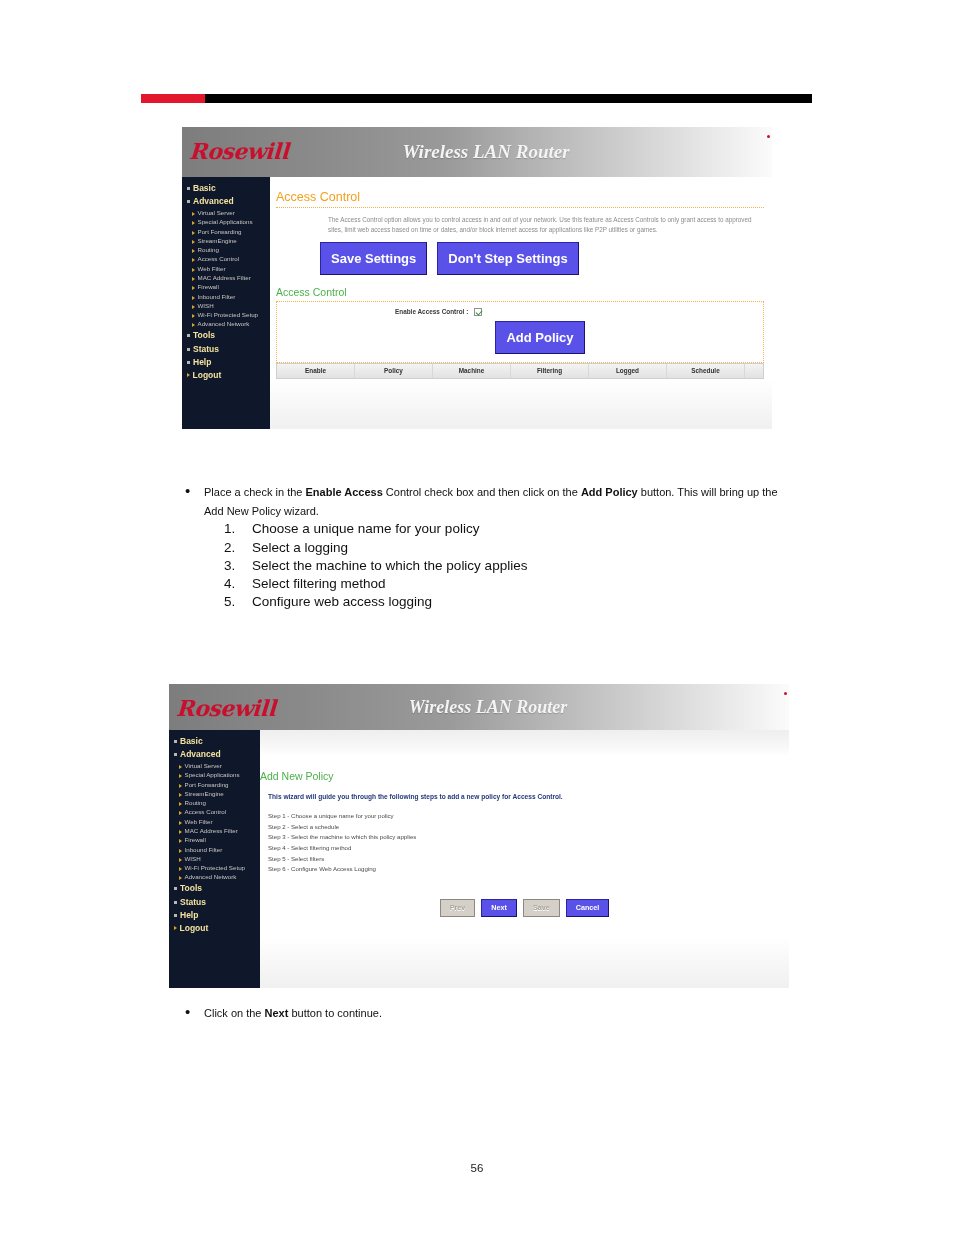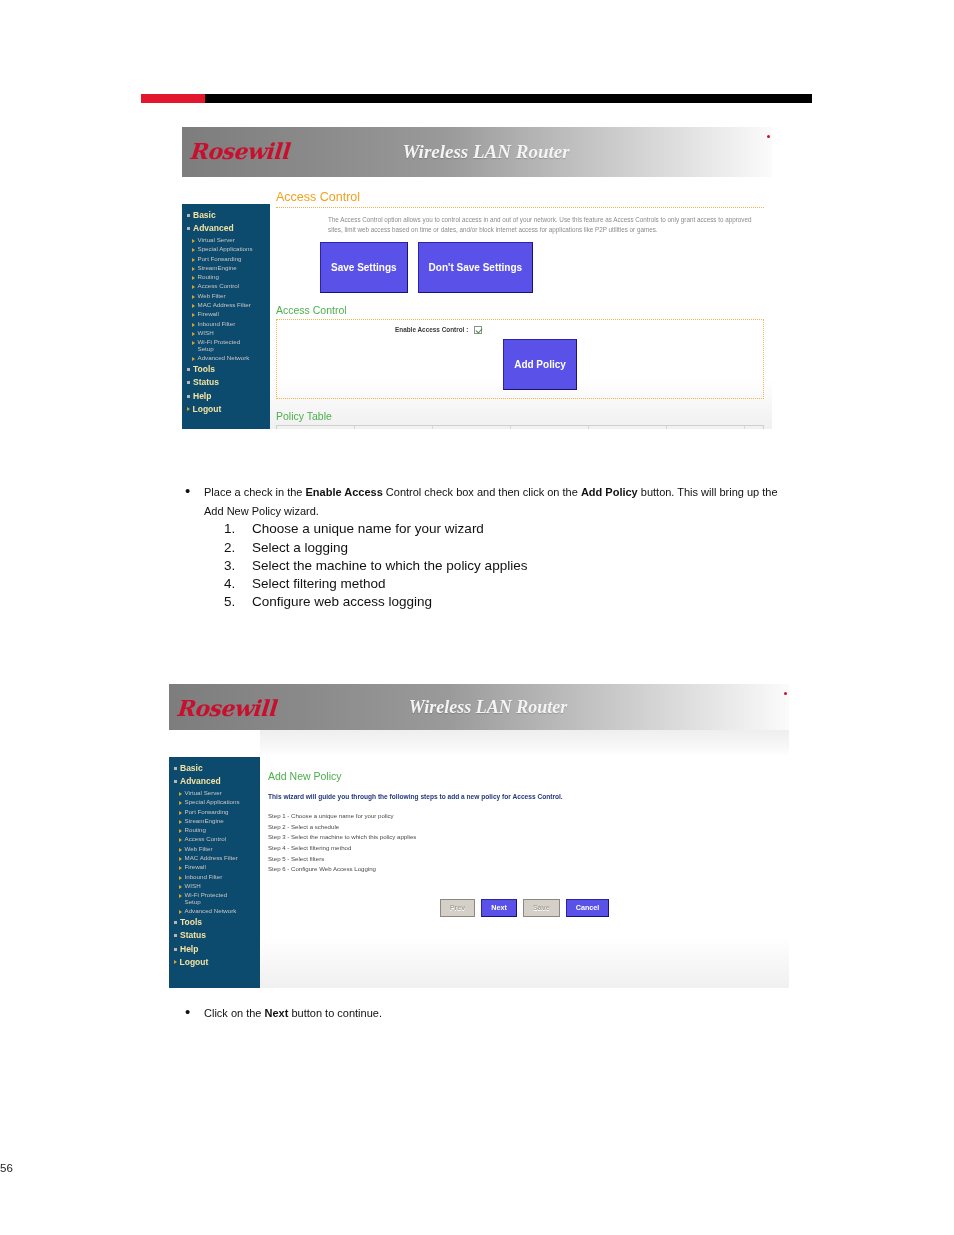--- a/index.html
+++ b/index.html
@@ -99,25 +99,24 @@
   .router-body {
     position: relative;
     display: flex;
     height: calc(100% - 50px);
   }
   #frame-2 .router-body { height: calc(100% - 46px); }
 
   
   .sidebar {
     width: 88px;
-    background: #0c4a6e;
-    padding: 5px 16px 0 0;
+    background: #0f172a;
+    padding: 5px 9px 0 0;
     box-sizing: border-box;
     flex: none;
-    margin-top: 27px;
   }
   #frame-2 .sidebar { width: 91px; }
 
   .nav-main, .nav-sub {
     display: flex;
     align-items: flex-start;
     line-height: 1.05;
     cursor: default;
   }
   .nav-main {
@@ -178,23 +177,23 @@
   }
 
   .btn-row {
     padding: 7px 0 0 50px;
     display: flex;
     gap: 10px;
   }
   .btn {
     background: #5a52e8;
     color: #ffffff;
-    font-size: 10px;
+    font-size: 13px;
     font-weight: bold;
-    padding: 19px 10px;
+    padding: 8px 10px;
     border: 1px solid #2b23a8;
     border-right-color: #1a1470;
     border-bottom-color: #1a1470;
     cursor: pointer;
     text-align: center;
     white-space: nowrap;
   }
   .btn.disabled {
     background: #d4d0c8;
     color: #a8a49d;
@@ -270,21 +269,21 @@
   .th.last-narrow { flex: 0 0 18px; border-right: none; }
 
   
   .band-grey {
     height: 26px;
     background: linear-gradient(to bottom, #eeeeee 0%, #f7f7f7 60%, #ffffff 100%);
   }
   .wizard-title {
     color: #4cb04c;
     font-size: 10.5px;
-    padding: 14px 0 0 8px;
+    padding: 14px 0 0 0;
   }
   .wizard-lead {
     color: #233a7a;
     font-size: 6.6px;
     font-weight: bold;
     padding: 11px 0 0 8px;
   }
   .wizard-steps {
     padding: 11px 0 0 8px;
   }
@@ -349,21 +348,21 @@
     position: absolute;
     left: 0;
     top: 0;
   }
 
   .pagenum {
     position: absolute;
     left: 0;
     right: 0;
     top: 1162px;
-    text-align: left;
+    text-align: center;
     font-size: 11.5px;
     color: #222;
   }
 </style>
 </head>
 <body>
 
 <div class="topbar">
   <div class="topbar-red"></div>
 </div>
@@ -460,36 +459,35 @@
     </div>
 
     <div class="content">
       <div class="sec-title-orange">Access Control</div>
       <div class="dotted-rule"></div>
 
       <div class="desc">The Access Control option allows you to control access in and out of your network. Use this feature as Access Controls to only grant access to approved sites, limit web access based on time or dates, and/or block internet access for applications like P2P utilities or games.</div>
 
       <div class="btn-row">
         <div class="btn">Save Settings</div>
-        <div class="btn">Don't Save Settings</div>
+        <div class="btn">Don't Step Settings</div>
       </div>
 
       <div class="sec-title-green">Access Control</div>
 
       <div class="dotted-box">
         <div class="field-row">
           <span>Enable Access Control :</span>
           <span class="checkbox"></span>
         </div>
         <div class="addpolicy-row">
           <div class="btn">Add Policy</div>
         </div>
       </div>
 
-      <div class="sec-title-green">Policy Table</div>
 
       <div class="table-head">
         <div class="th">Enable</div>
         <div class="th">Policy</div>
         <div class="th">Machine</div>
         <div class="th">Filtering</div>
         <div class="th">Logged</div>
         <div class="th">Schedule</div>
         <div class="th last-narrow"></div>
       </div>
@@ -498,21 +496,21 @@
   </div>
 </div>
 
 <div class="doc-text" id="bullets-1">
   <ul class="bul">
     <li>
       <span>Place a check in the </span><b>Enable Access</b><span> Control check box and then click on the </span><b>Add Policy</b><span> button. This will bring up the Add New Policy wizard.</span>
     </li>
   </ul>
   <ol class="num">
-    <li>Choose a unique name for your wizard</li>
+    <li>Choose a unique name for your policy</li>
     <li>Select a logging</li>
     <li>Select the machine to which the policy applies</li>
     <li>Select filtering method</li>
     <li>Configure web access logging</li>
   </ol>
 </div>
 
 <div class="router-frame" id="frame-2">
 
   <div class="router-header">

